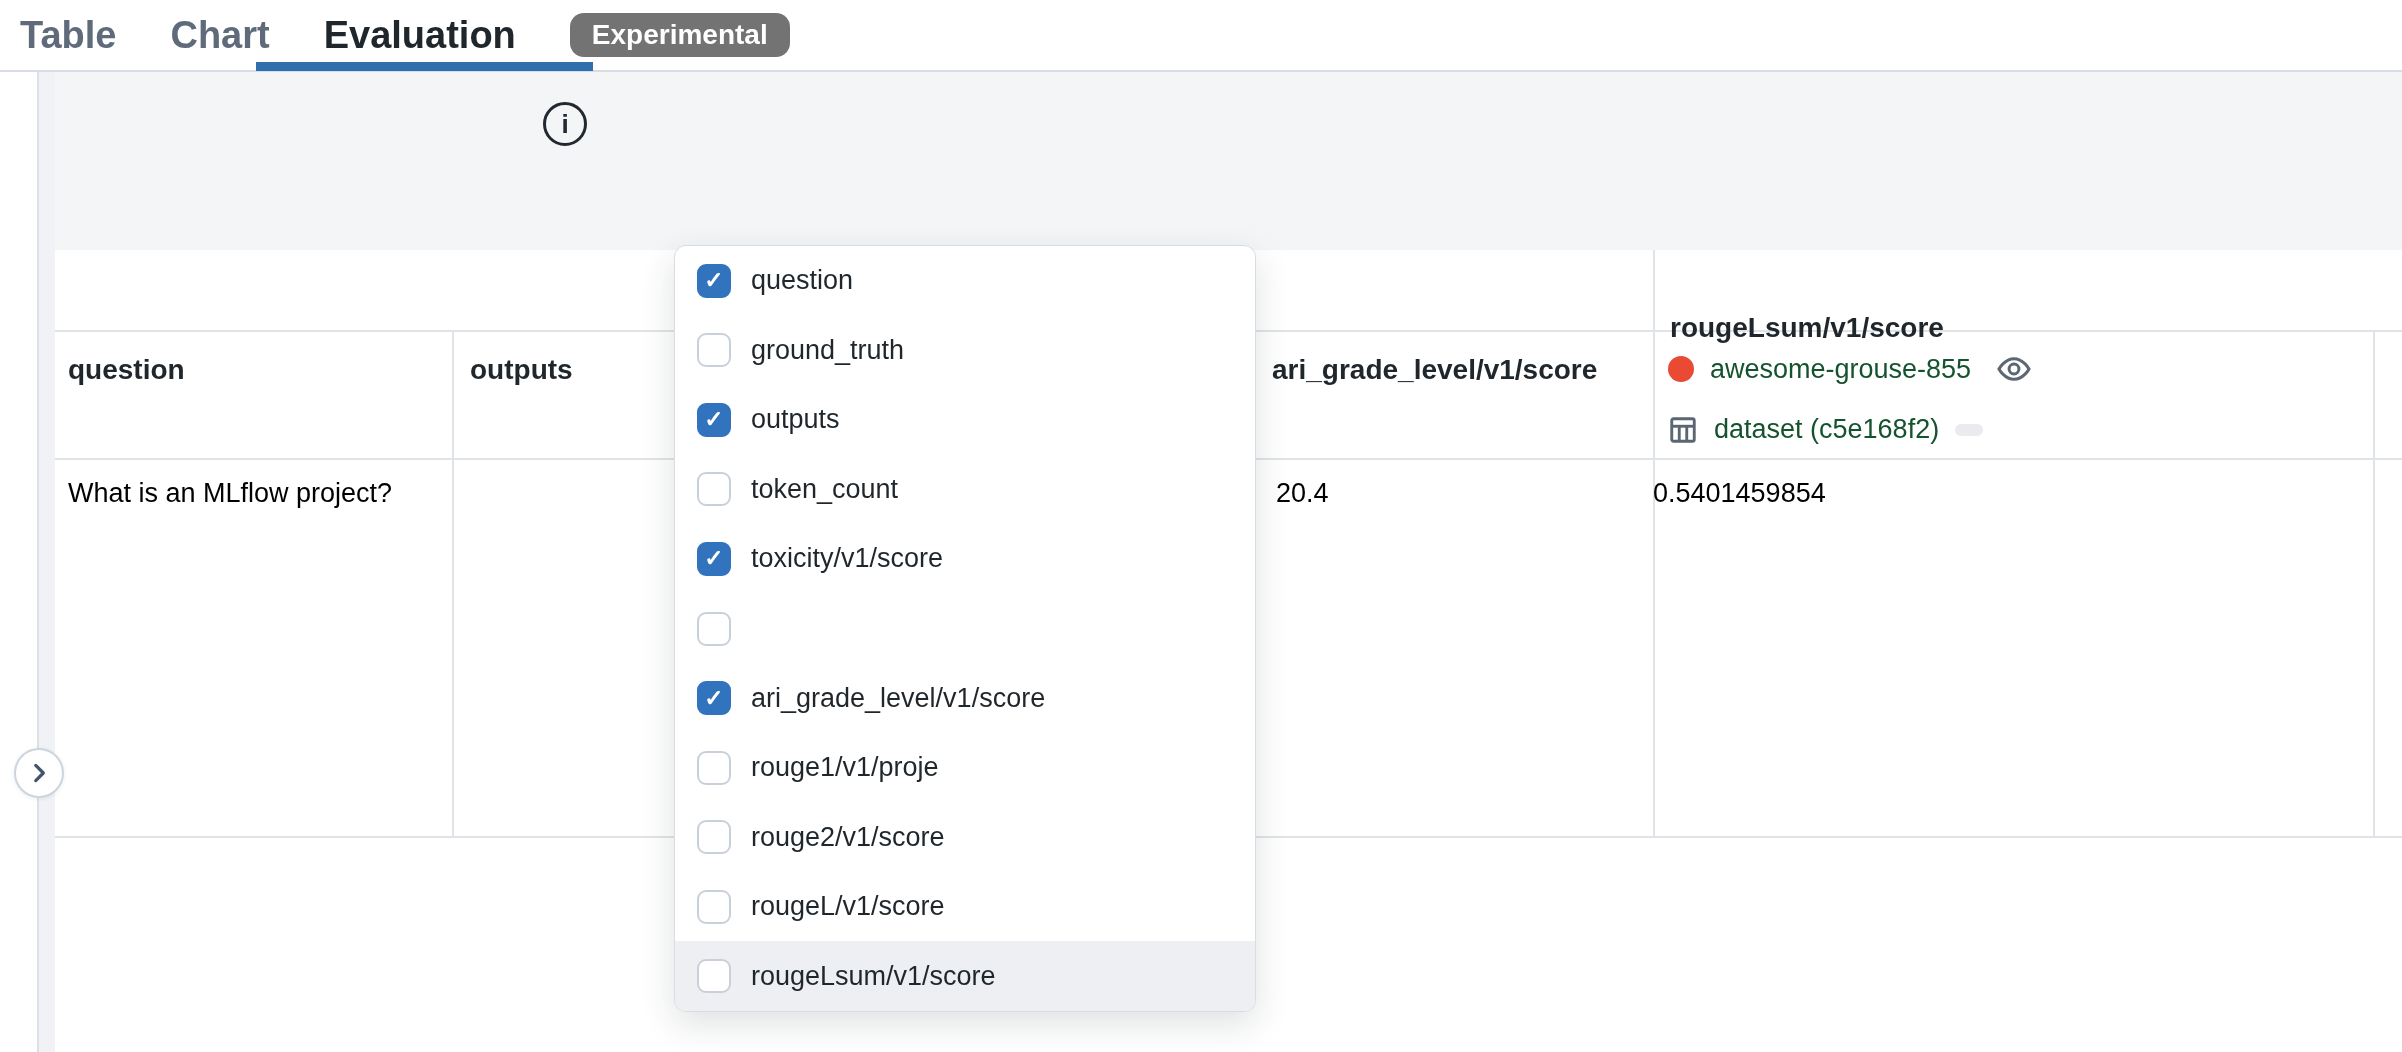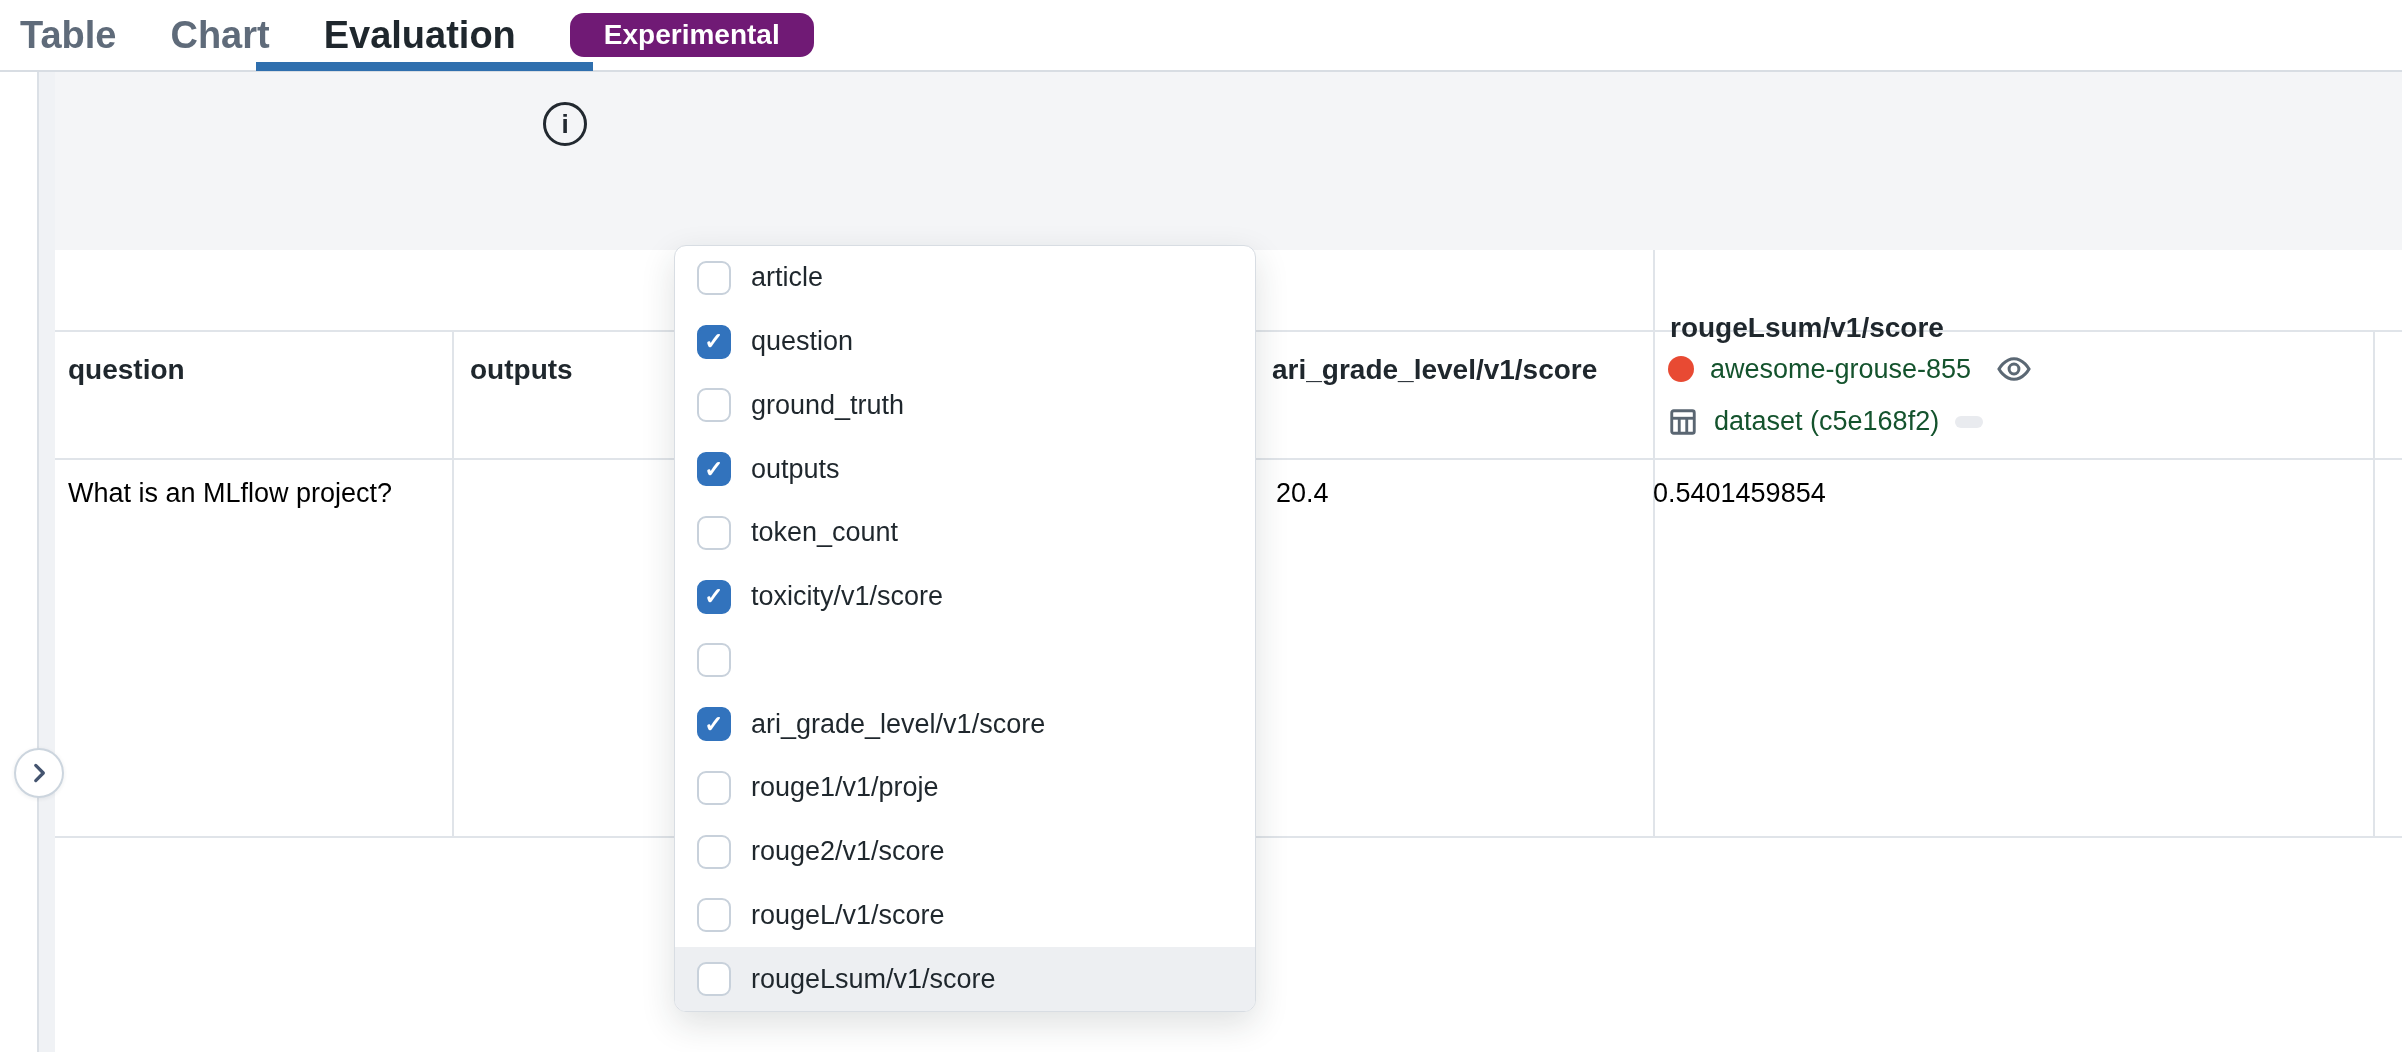--- a/index.html
+++ b/index.html
@@ -3,22 +3,22 @@
 <meta charset="utf-8">
 <style>
   html,body{margin:0;padding:0;width:2402px;height:1052px;overflow:hidden;background:#fff;
     font-family:"Liberation Sans",sans-serif;color:#1f272d;}
   .abs{position:absolute;}
   
   .tabbar{position:absolute;left:0;top:0;width:2402px;height:72px;background:#fff;
     border-bottom:2px solid #d8dde3;display:flex;align-items:center;gap:54px;padding-left:20px;box-sizing:border-box;}
   .tab{font-size:38px;font-weight:700;color:#5f6b7a;cursor:pointer;}
   .tab.active{color:#1f272d;}
-  .tab-badge{background:#701a75;color:#fff;font-size:28px;font-weight:700;border-radius:14px;
-    padding:6px 34px;line-height:32px;}
+  .tab-badge{background:#737373;color:#fff;font-size:28px;font-weight:700;border-radius:14px;
+    padding:6px 22px;line-height:32px;}
   .tab-underline{position:absolute;left:256px;top:62px;width:337px;height:9px;background:#2f6fae;z-index:3;}
   
   .rail{position:absolute;left:37px;top:72px;width:16px;height:980px;background:#f0f2f5;border-left:2px solid #dbe0e6;z-index:2;}
   .collapse-btn{position:absolute;left:14px;top:748px;width:46px;height:46px;border-radius:50%;
     background:#fff;border:2px solid #ccd5de;z-index:6;display:flex;align-items:center;justify-content:center;
     color:#44546f;box-shadow:0 1px 4px rgba(31,39,45,.08);cursor:pointer;}
   
   .toolbar{position:absolute;left:53px;top:72px;width:2349px;height:178px;background:#f4f5f7;z-index:1;}
   .ctrl{position:absolute;background:#fff;border:2px solid #c9d2da;border-radius:9px;box-sizing:border-box;
     display:flex;align-items:center;font-size:27px;color:#1f272d;cursor:pointer;}
@@ -146,43 +146,39 @@
   <div class="runline" style="left:1615px;top:100px;">
     <span class="run-dot"></span>
     <span class="link">awesome-grouse-855</span>
     <span class="eye">
       <svg width="38" height="38" viewBox="0 0 24 24" fill="none" stroke="currentColor" stroke-width="1.9">
           <path d="M2.5 12s3.5-6.5 9.5-6.5S21.5 12 21.5 12s-3.5 6.5-9.5 6.5S2.5 12 2.5 12z"></path>
           <circle cx="12" cy="12" r="3.1"></circle>
         </svg>
     </span>
   </div>
-  <div class="runline" style="left:1615px;top:156px;">
+  <div class="runline" style="left:1615px;top:164px;">
     <span class="dsicon">
       <svg width="30" height="30" viewBox="0 0 24 24" fill="none" stroke="currentColor" stroke-width="2.3">
           <rect x="3" y="3" width="18" height="18" rx="1.5"></rect>
           <line x1="3" y1="9" x2="21" y2="9"></line>
           <line x1="9" y1="9" x2="9" y2="21"></line>
           <line x1="15" y1="9" x2="15" y2="21"></line>
         </svg>
     </span>
     <span class="link">dataset (c5e168f2)</span>
     <span class="mini-pill"></span>
   </div>
 
   <div class="td" style="left:15px;top:228px;">What is an MLflow project?</div>
   <div class="td" style="left:1223px;top:228px;">20.4</div>
   <div class="td" style="left:1600px;top:228px;">0.5401459854</div>
 </div>
 
 <div class="menu">
-  <div class="mi" data-checked="false">
-    <span class="cb"></span>
-    <span class="mi-label">article</span>
-  </div>
   <div class="mi" data-checked="true">
     <span class="cb"></span>
     <span class="mi-label">question</span>
   </div>
   <div class="mi" data-checked="false">
     <span class="cb"></span>
     <span class="mi-label">ground_truth</span>
   </div>
   <div class="mi" data-checked="true">
     <span class="cb"></span>

